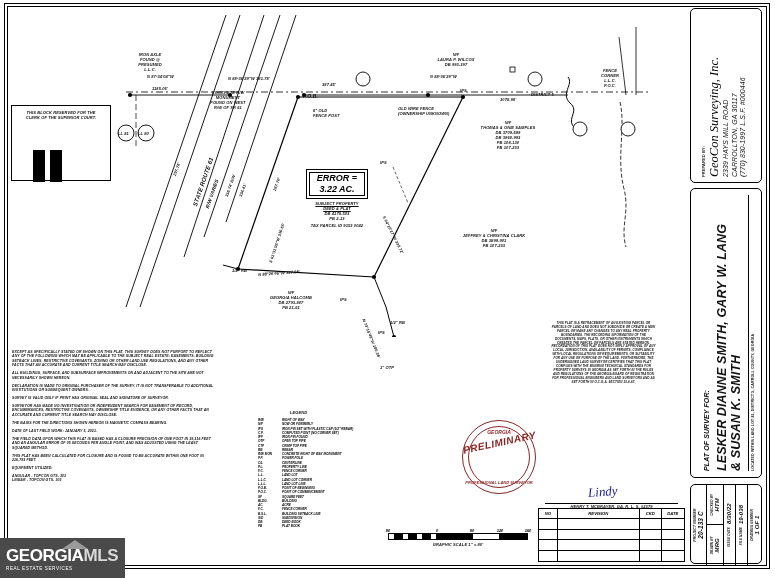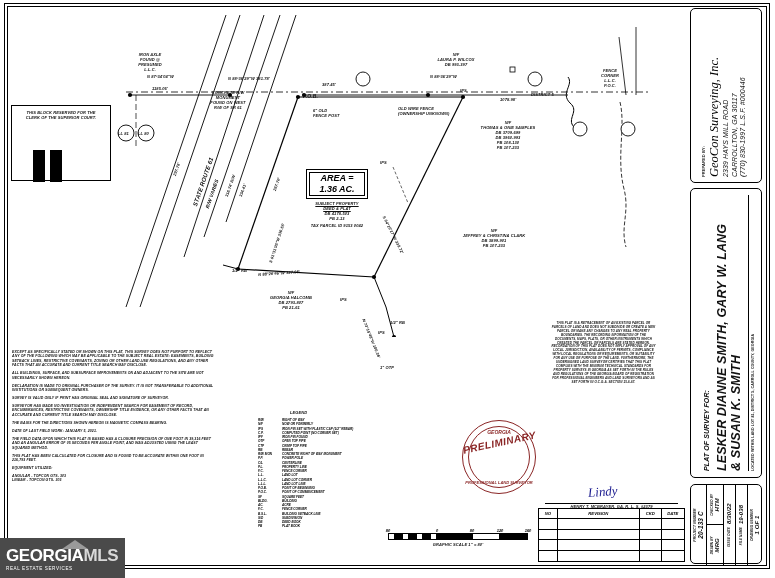--- a/index.html
+++ b/index.html
@@ -371,22 +371,22 @@
 
   <div class="abs ctr" style="left:243px; top:290px; width:96px;">
     <div class="txt t4">N/F</div>
     <div class="txt t4">GEORGIA HALCOMB</div>
     <div class="txt t4">DB 2793-807
 PB 21-61</div>
   </div>
 
   <div class="abs" id="area-box">
     <div id="area-box-inner">
-      <div>AREA =</div>
-      <div>1.36 AC.</div>
+      <div>ERROR =</div>
+      <div>3.22 AC.</div>
     </div>
   </div>
   <div class="abs ctr" style="left:296px; top:201px; width:82px;">
     <div class="txt t4" style="text-decoration:underline;">SUBJECT PROPERTY</div>
     <div class="txt t4" style="text-decoration:underline;">DEED &amp; PLAT</div>
     <div class="txt t4">DB 4178-503</div>
     <div class="txt t4">PB 2-13</div>
     <div class="txt t4" style="margin-top:1.5px;">TAX PARCEL ID 9153 0042</div>
   </div>
 

